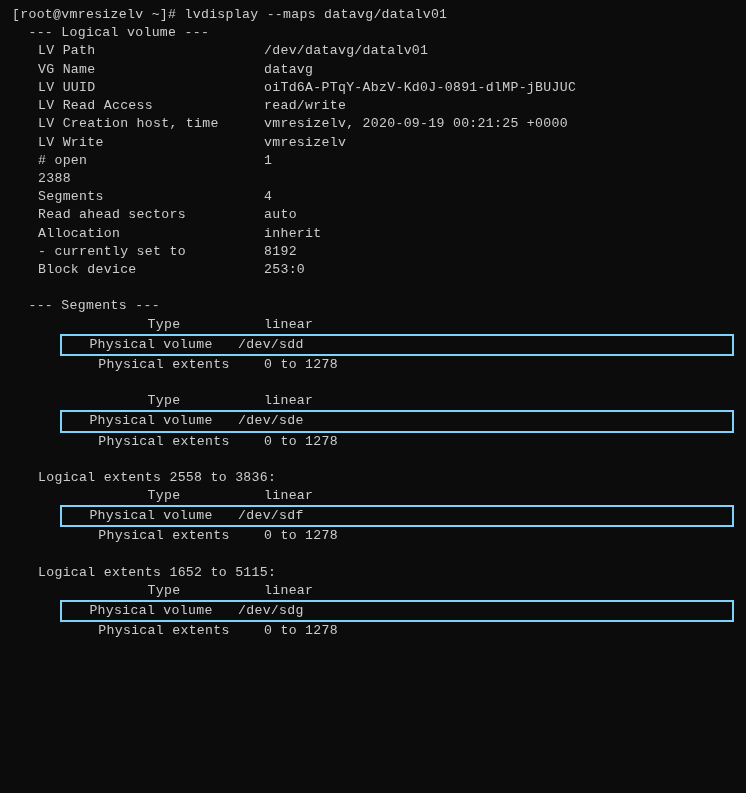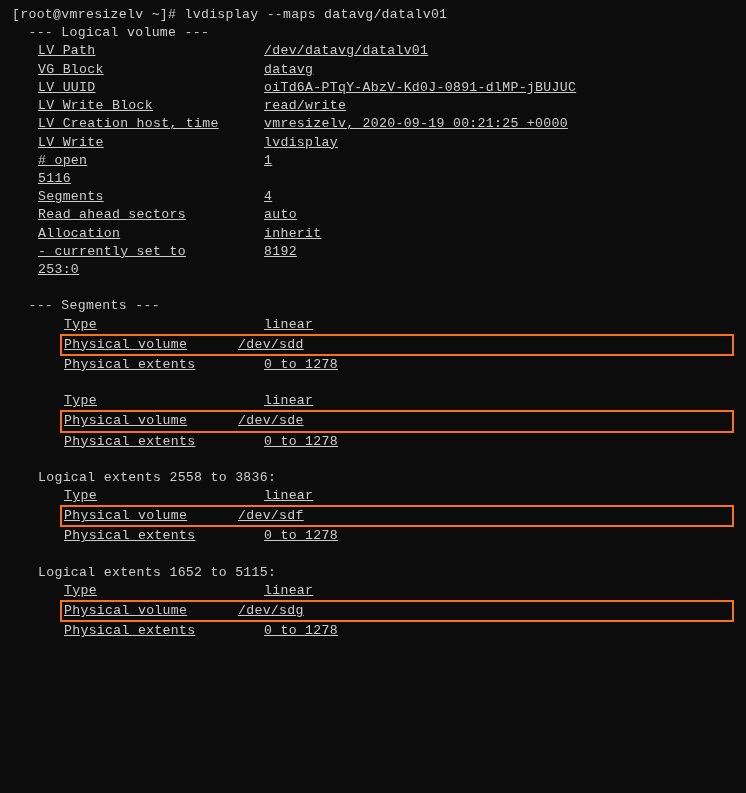--- a/index.html
+++ b/index.html
@@ -14,30 +14,30 @@
       width: 722px;
     }
     .line {
       white-space: pre;
     }
     .indent {
       padding-left: 26px;
     }
     .indent2 {
       padding-left: 52px;
+      text-align: center;
     }
     .highlight {
       display: inline-block;
-      border: 2px solid #f97316;
+      border: 2px solid #7dd3fc;
       padding: 0 2px;
       margin-left: -4px;
     }
     .kv {
       display: flex;
-      text-decoration: underline;
     }
     .key {
       display: inline-block;
       min-width: 226px;
     }
     .key2 {
       display: inline-block;
       min-width: 200px;
     }
     .key3 {
@@ -49,32 +49,32 @@
     }
   </style>
 </head>
 <body>
 
 <div class="line">[root@vmresizelv ~]# lvdisplay --maps datavg/datalv01</div>
 <div class="line">  --- Logical volume ---</div>
 
 <div id="lv-block">
     <div class="line indent kv"><span class="key">LV Path</span><span>/dev/datavg/datalv01</span></div>
-    <div class="line indent kv"><span class="key">VG Block</span><span>datavg</span></div>
+    <div class="line indent kv"><span class="key">VG Name</span><span>datavg</span></div>
     <div class="line indent kv"><span class="key">LV UUID</span><span>oiTd6A-PTqY-AbzV-Kd0J-0891-dlMP-jBUJUC</span></div>
-    <div class="line indent kv"><span class="key">LV Write Block</span><span>read/write</span></div>
+    <div class="line indent kv"><span class="key">LV Read Access</span><span>read/write</span></div>
     <div class="line indent kv"><span class="key">LV Creation host, time</span><span>vmresizelv, 2020-09-19 00:21:25 +0000</span></div>
-    <div class="line indent kv"><span class="key">LV Write</span><span>lvdisplay</span></div>
+    <div class="line indent kv"><span class="key">LV Write</span><span>vmresizelv</span></div>
     <div class="line indent kv"><span class="key"># open</span><span>1</span></div>
-    <div class="line indent kv"><span>5116</span></div>
+    <div class="line indent kv"><span>2388</span></div>
     <div class="line indent kv"><span class="key">Segments</span><span>4</span></div>
     <div class="line indent kv"><span class="key">Read ahead sectors</span><span>auto</span></div>
     <div class="line indent kv"><span class="key">Allocation</span><span>inherit</span></div>
     <div class="line indent kv"><span class="key">- currently set to</span><span>8192</span></div>
-    <div class="line indent kv"><span>253:0</span></div>
+    <div class="line indent kv"><span class="key">Block device</span><span>253:0</span></div>
   </div>
 
 <div class="blank"></div>
 <div class="line">  --- Segments ---</div>
 
 <div id="seg-block">
     <div class="line indent2 kv"><span class="key2">Type</span><span>linear</span></div>
     <div class="line indent2"><span class="highlight kv"><span class="key3">Physical volume</span><span>/dev/sdd</span></span></div>
     <div class="line indent2 kv"><span class="key2">Physical extents</span><span>0 to 1278</span></div>
     <div class="blank"></div>

